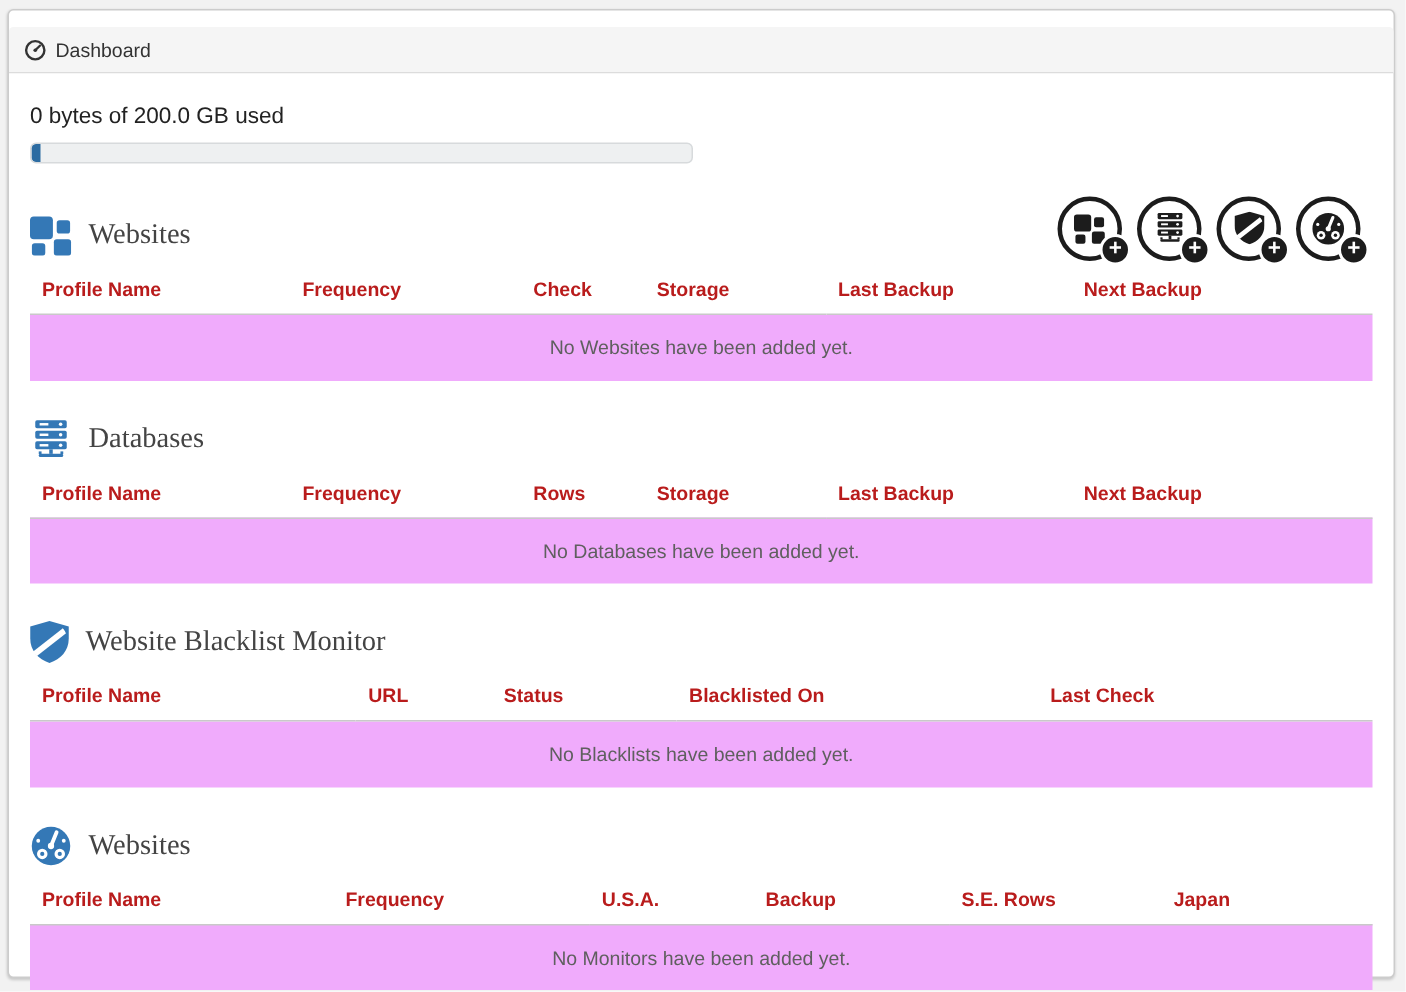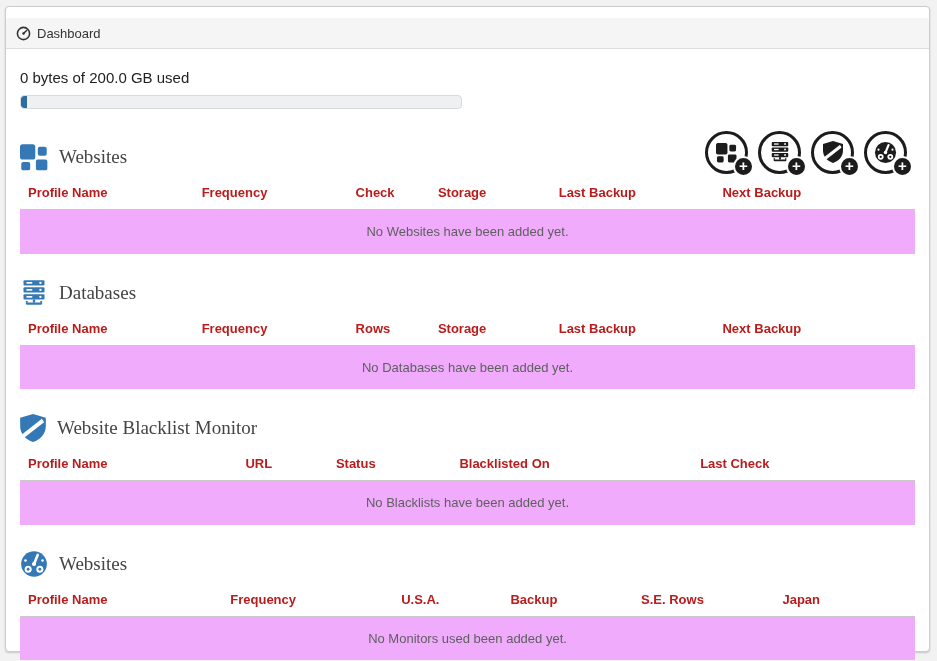--- a/index.html
+++ b/index.html
@@ -366,20 +366,20 @@
           <th>Profile Name</th>
           <th>Frequency</th>
           <th>U.S.A.</th>
           <th>Backup</th>
           <th>S.E. Rows</th>
           <th>Japan</th>
         </tr>
           </thead>
         <tbody>
             <tr>
-          <td class="empty-cell" colspan="6">No Monitors used been added yet.</td>
+          <td class="empty-cell" colspan="6">No Monitors have been added yet.</td>
         </tr>
           </tbody>
       </table>
     </div>
 
   </div>
 </div>
 
 </body></html>

